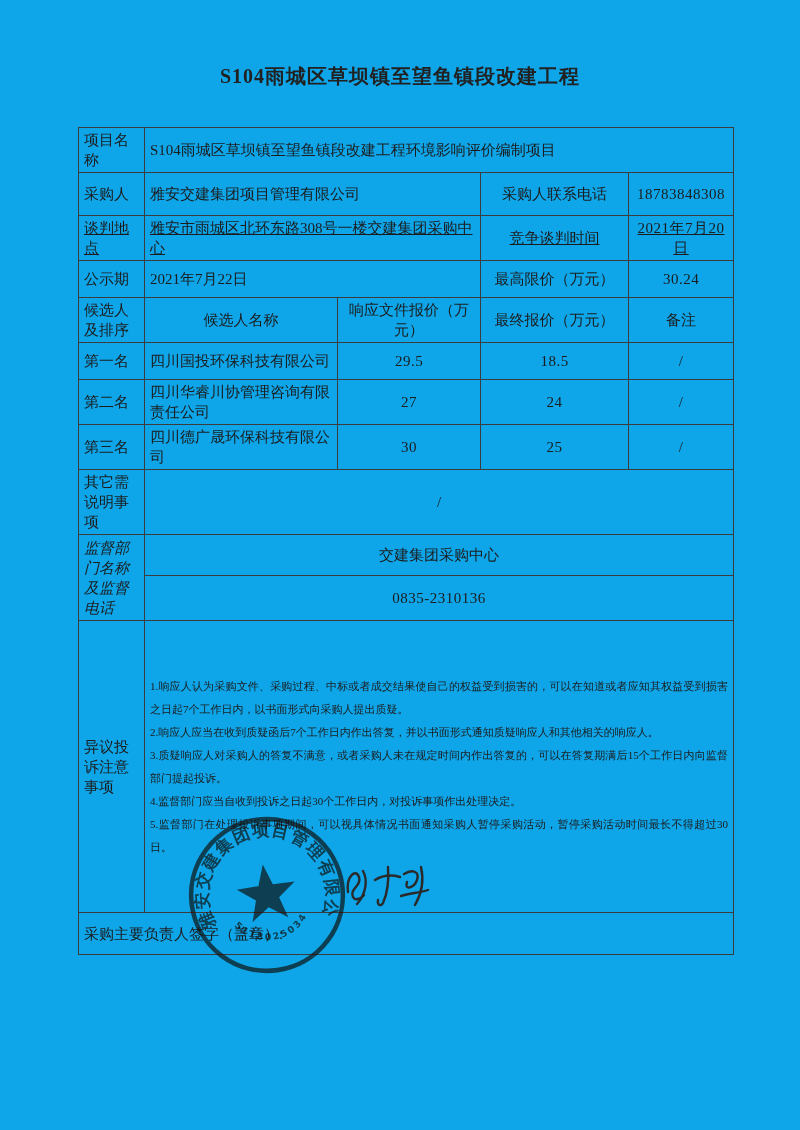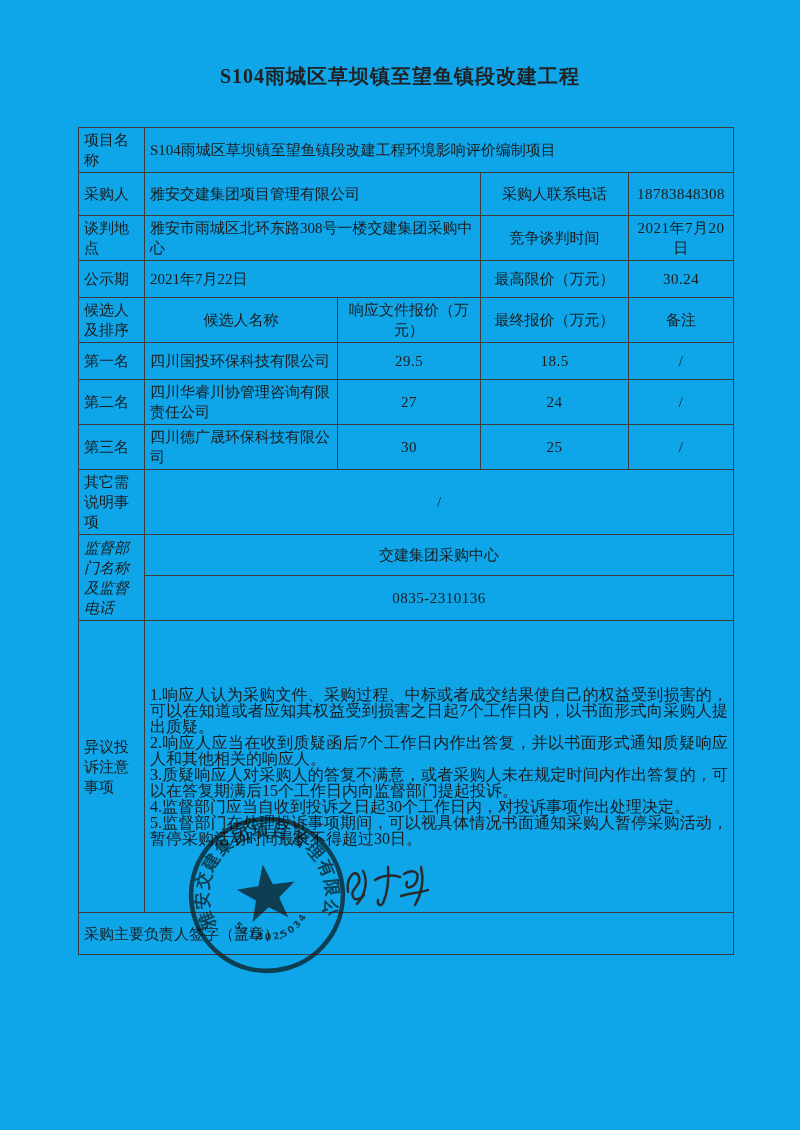--- a/index.html
+++ b/index.html
@@ -26,26 +26,26 @@
   table.main td{
     border:1px solid #3c3c3c;
     padding:2px 5px;
     vertical-align:middle;
     line-height:20px;
     word-break:break-all;
   }
   td.lab{padding-left:4px;padding-right:2px;}
   td.ctr{text-align:center;}
   td.num{text-align:center;letter-spacing:.5px;}
-  tr.r1{height:41px;margin-top:12px;} tr.r2{height:43px;} tr.r3{height:42px;} tr.r4{height:37px;}
+  tr.r1{height:41px;margin-top:12px;} tr.r2{height:43px;} tr.r3{height:42px;text-decoration:underline;} tr.r4{height:37px;}
   tr.r5{height:45px;padding-left:8px;} tr.r6{height:37px;} tr.r7{height:45px;} tr.r8{height:41px;}
   tr.r9{height:34px;} tr.r10a{height:41px;} tr.r10b{height:45px;padding-left:44px;}
   tr.r11{height:292px;} tr.r12{height:42px;}
   td.notice{vertical-align:middle;padding:10px 8px;}
-  .notice-line{font-size:16px;line-height:16px;text-align:justify;}
+  .notice-line{font-size:11px;line-height:23px;text-align:justify;}
   td.sup-lab{text-align:left;padding:2px 3px;font-style:italic;}
   
   .seal{
     position:absolute;left:185px;top:813px;width:164px;height:164px;
     mix-blend-mode:multiply;opacity:.88;
     transform:rotate(-8deg);
     pointer-events:none;
   }
   
   .signature{

